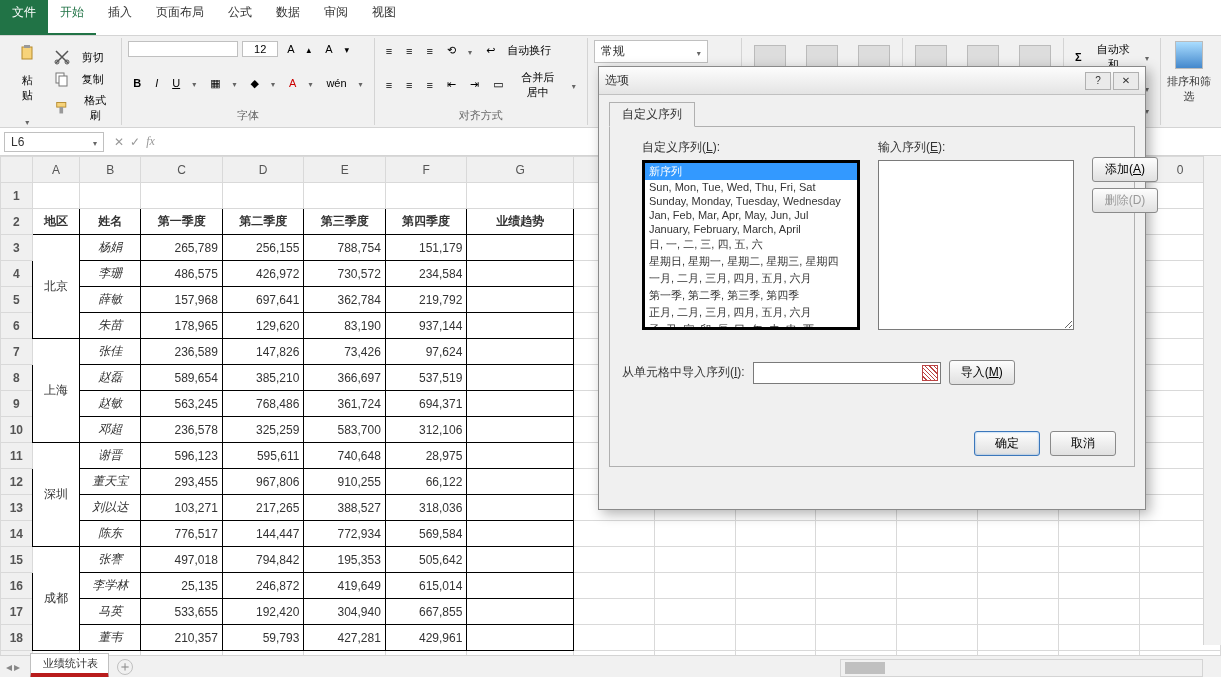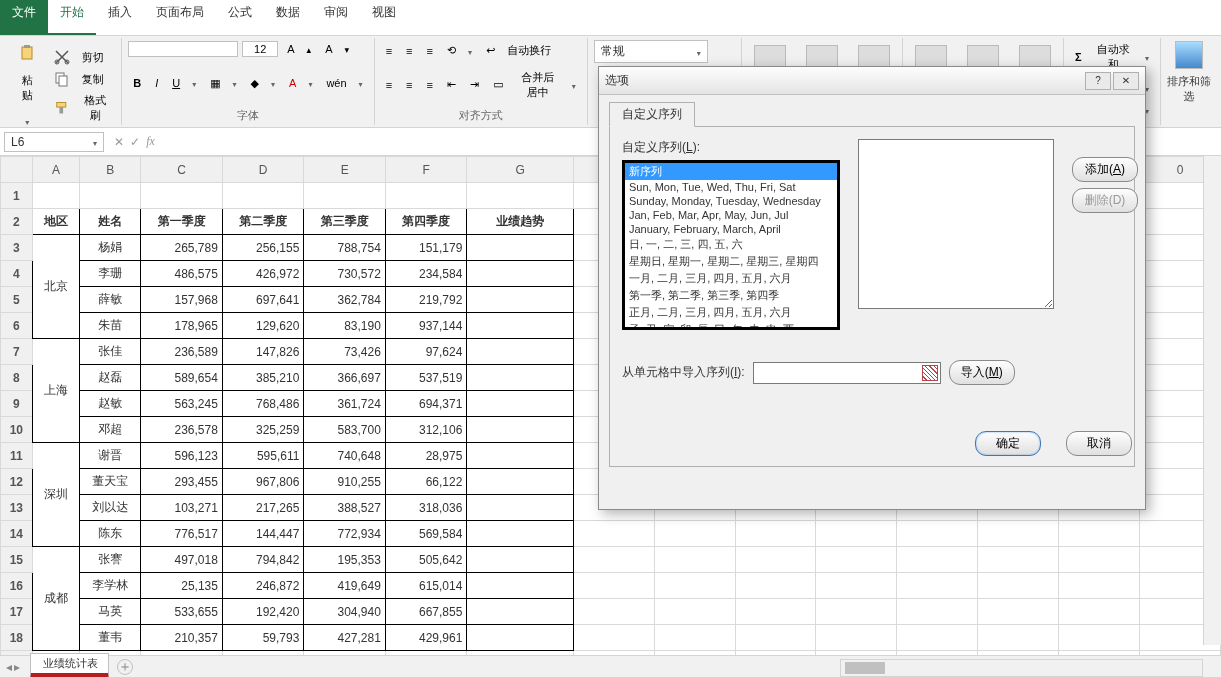--- a/index.html
+++ b/index.html
@@ -34,21 +34,21 @@
 
 
 .grid-wrap { position:relative; height: calc(677px - 24px - 92px - 28px - 22px); overflow:hidden; }
 table.sheet { border-collapse:collapse; table-layout:fixed; }
 .sheet th, .sheet td { border:1px solid #d9d9d9; height:26px; font-size:12px; }
 .sheet thead th { background:#f0f0f0; font-weight:normal; color:#555; text-align:center; }
 .sheet .rowhdr { background:#f0f0f0; width:32px; text-align:center; color:#555; }
 .colA{width:48px}.colB{width:62px}.colC,.colD,.colE,.colF{width:82px}.colG{width:108px}.colrest{width:82px}
 .hdr-cell { text-align:center; font-weight:bold; border:1px solid #000 !important; }
 .region-cell { text-align:center; border:1px solid #000 !important; vertical-align:middle; }
-.name-cell { text-align:center; border:1px solid #000 !important; }
+.name-cell { text-align:center; border:1px solid #000 !important;font-style:italic; }
 .num-cell { text-align:right; padding-right:4px; border:1px solid #000 !important; }
 .trend-cell { border:1px solid #000 !important; }
 .selected-cell { outline:2px solid #217346; outline-offset:-2px; }
 
 
 .sheet-tabs { position:absolute; bottom:0; left:0; right:0; height:22px; border-top:1px solid #d4d4d4; display:flex; align-items:center; background:#f1f1f1; }
 .nav-arrows { display:flex; gap:2px; padding:0 6px; color:#888; }
 .sheet-tab { background:#fff; border:1px solid #c0c0c0; border-bottom:none; padding:2px 10px; margin-left:4px; font-size:11px; }
 .sheet-tab.active { border-bottom:8px solid #b91c1c;padding-left:12px; }
 .add-sheet { margin-left:8px; color:#888; font-size:14px; cursor:pointer; border:1px solid #c0c0c0; border-radius:50%; width:16px; height:16px; display:flex; align-items:center; justify-content:center;}
@@ -67,29 +67,29 @@
 .dlg-tab-strip { border-bottom:1px solid #b0b0b0; display:flex; }
 .dlg-tab { border:1px solid #b0b0b0; border-bottom:none; background:#f8f8f8; padding:3px 12px; font-size:12px; position:relative; top:1px; background:#f0f0f0;}
 .dlg-tab.active { background:#f0f0f0; border-bottom:1px solid #f0f0f0;}
 .dlg-content { border:1px solid #b0b0b0; border-top:none; padding:12px; height:340px; position:relative;}
 .lbl { font-size:12px; margin-bottom:4px; display:block;}
 .acc { text-decoration: underline; }
 .listbox { border:3px solid #000000; background:#fff; width:218px; height:170px; overflow:hidden; font-size:11px;}
 .listbox .item { padding:1px 4px; white-space:nowrap; overflow:hidden; text-overflow:ellipsis; cursor:pointer;}
 .listbox .item.selected { background:#3399ff; color:#fff;}
 .textarea { border:1px solid #7a7a7a; background:#fff; width:196px; height:170px; }
-.dlg-row { display:flex; gap:18px; }
+.dlg-row { display:flex; gap:18px;margin-left:20px; }
 .dlg-col { display:flex; flex-direction:column; }
-.dlg-btn { border:1px solid #8a8a8a; background:linear-gradient(#fdfdfd,#e0e0e0); padding:3px 0; width:66px; font-size:12px; cursor:pointer; text-align:center; border-radius:11px;}
+.dlg-btn { border:1px solid #8a8a8a; background:linear-gradient(#fdfdfd,#e0e0e0); padding:3px 0; width:66px; font-size:12px; cursor:pointer; text-align:center; border-radius:3px;}
 .dlg-btn[disabled]{ color:#999; cursor:default;}
 .dlg-btn.default { border:1px solid #3b77bb; box-shadow:0 0 2px #6aa7e8 inset; }
 .import-row { display:flex; align-items:center; gap:8px; margin-top:30px;}
 .import-input { border:1px solid #7a7a7a; background:#fff; width:188px; height:22px; display:flex; align-items:center; justify-content:flex-end; padding:0 2px;}
 .range-icon { width:16px; height:16px; border:1px solid #b44; background:repeating-linear-gradient(45deg,#fff,#fff 2px,#b44 2px,#b44 3px); }
-.dlg-footer { position:absolute; right:2px; bottom:10px; display:flex; gap:25px;padding-left:25px;}
+.dlg-footer { position:absolute; right:18px; bottom:10px; display:flex; gap:10px;padding-left:25px;}
 
 
 .ribbon-right { display:flex; gap:10px; align-items:flex-start; padding:4px 6px;}
 .big-icon { width:32px; height:32px; background:#ddd; border:1px solid #bbb; margin:0 auto;}
 .stack-lbl { font-size:11px; text-align:center; width:44px;}
 .rt-col { display:flex; flex-direction:column; align-items:center; gap:2px;}
 .editing-col { font-size:11px; }
 .editing-col .row { display:flex; align-items:center; gap:4px; padding:1px 0;justify-content:flex-end;}
 .sigma::before{content:"Σ"; font-weight:bold;}
 .fill-icon::before{content:"⇩"; color:#2a6;}
@@ -745,20 +745,21 @@
               <div class="item">January, February, March, April</div>
               <div class="item">日, 一, 二, 三, 四, 五, 六</div>
               <div class="item">星期日, 星期一, 星期二, 星期三, 星期四</div>
               <div class="item">一月, 二月, 三月, 四月, 五月, 六月</div>
               <div class="item">第一季, 第二季, 第三季, 第四季</div>
               <div class="item">正月, 二月, 三月, 四月, 五月, 六月</div>
               <div class="item">子, 丑, 寅, 卯, 辰, 巳, 午, 未, 申, 酉</div>
             </div>
         </div>
         <div class="dlg-col">
+          <label class="lbl"><span>输入序列</span>(<span class="acc">E</span>):</label>
           <textarea class="textarea" style=""></textarea>
         </div>
         <div class="dlg-col" style="gap:6px; padding-top:18px;">
           <button class="dlg-btn"><span>添加</span>(<span class="acc">A</span>)</button>
           <button class="dlg-btn" disabled=""><span>删除</span>(<span>D</span>)</button>
         </div>
       </div>
       <div class="import-row">
         <span><span>从单元格中导入序列</span>(<span class="acc">I</span>):</span>
         <div class="import-input">

